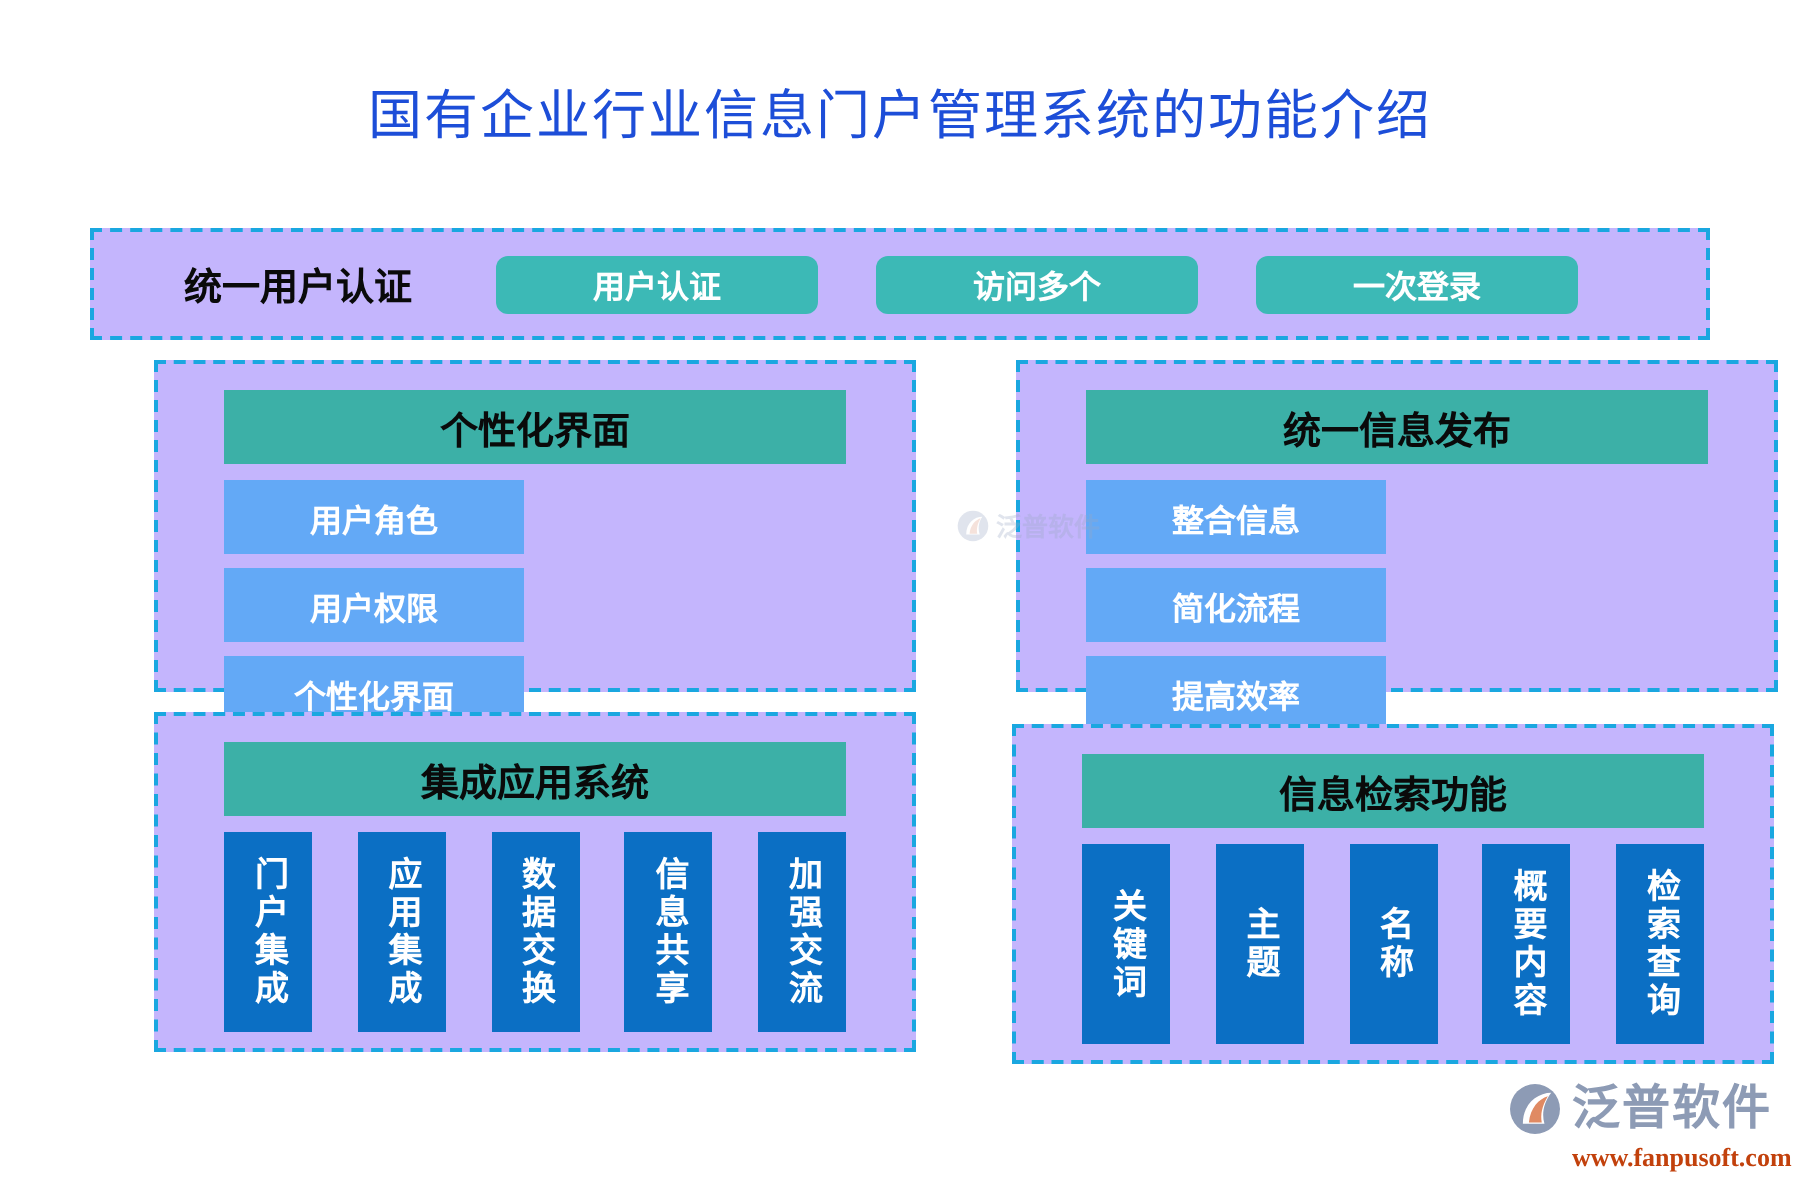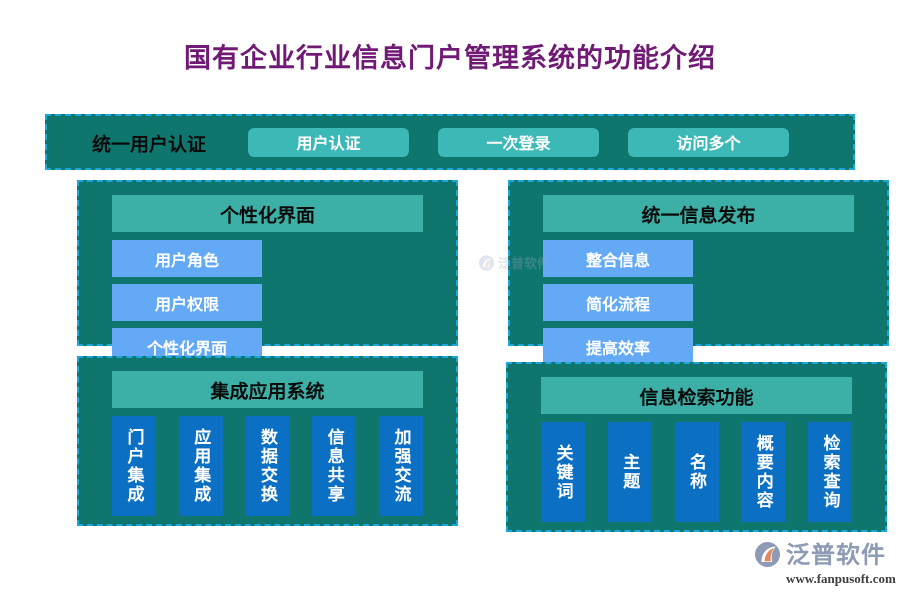--- a/index.html
+++ b/index.html
@@ -16,30 +16,30 @@
   }
 
   
   .page-title {
     position: absolute;
     left: 0;
     top: 36px;
     width: 900px;
     text-align: center;
     font-size: 27px;
-    font-weight: bold;
-    color: #701a75;
+    font-weight: normal;
+    color: #1d4ed8;
     letter-spacing: 1px;
     white-space: nowrap;
   }
 
   
   .panel {
     position: absolute;
-    background: #0f766e;
+    background: #c4b5fd;
     border: 2px dashed #1aa7e0;
     box-sizing: border-box;
   }
 
   
   .auth-band {
     left: 45px;
     top: 114px;
     width: 810px;
     height: 56px;
@@ -189,36 +189,36 @@
     color: #8d9bb5;
     letter-spacing: 1px;
     line-height: 1;
     white-space: nowrap;
   }
   .brand-url {
     margin-left: 32px;
     margin-top: 3px;
     font-size: 13px;
     font-weight: bold;
-    color: #404040;
+    color: #c2410c;
     font-family: "Liberation Serif", "DejaVu Serif", serif;
     white-space: nowrap;
   }
 </style>
 </head>
 <body>
 
 <div class="page-title">国有企业行业信息门户管理系统的功能介绍</div>
 
 <div class="panel auth-band">
   <div class="auth-label">统一用户认证</div>
   <div class="pill-row">
     <div class="pill">用户认证</div>
+    <div class="pill">访问多个</div>
     <div class="pill">一次登录</div>
-    <div class="pill">访问多个</div>
   </div>
 </div>
 
 <div class="panel quad quad-tl">
   <div class="quad-header">个性化界面</div>
   <div class="grid2">
     <div class="cell">用户角色</div>
     <div class="cell">用户权限</div>
     <div class="cell">个性化界面</div>
     <div class="cell">个性化内容</div>

